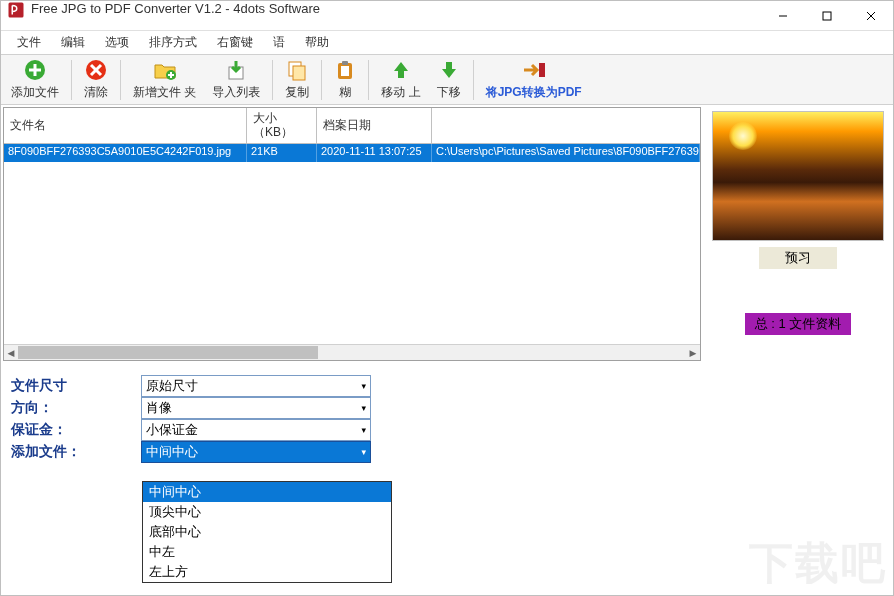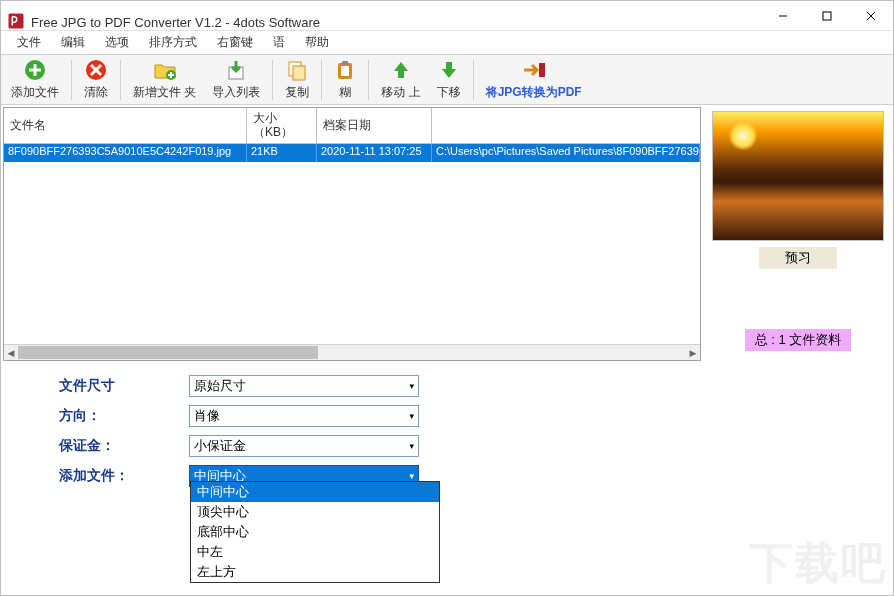--- a/index.html
+++ b/index.html
@@ -1,18 +1,18 @@
 <!DOCTYPE html>
 <html><head>
 <meta charset="utf-8">
 <style>
 * { box-sizing: border-box; margin: 0; padding: 0; font-family: "Microsoft YaHei", Arial, sans-serif; }
 body { width: 894px; height: 596px; background: #fff; overflow: hidden; border: 1px solid #bfbfbf; position: relative; }
 
-.titlebar { height: 30px; background: #fff; display: flex; align-items: flex-end; padding: 0 0 0 6px; border-bottom: 1px solid #e0e0e0; }
+.titlebar { height: 30px; background: #fff; display: flex; align-items: flex-start; padding: 0 0 0 6px; border-bottom: 1px solid #e0e0e0; }
 .titlebar .app-icon { width: 18px; height: 18px; margin-right: 6px; }
 .titlebar .title { font-size: 13px; color: #333; flex: 1; }
 .winbtns { display: flex; height: 100%; }
 .winbtn { width: 44px; height: 100%; display: flex; align-items: center; justify-content: center; cursor: pointer; }
 .winbtn svg { width: 12px; height: 12px; }
 
 .menubar { height: 24px; background: #fff; border-bottom: 1px solid #d0d0d0; display: flex; align-items: center; padding: 0 6px; }
 .menubar .mi { font-size: 12px; color: #333; padding: 2px 10px; cursor: pointer; }
 
 .toolbar { height: 50px; background: #f5f5f5; border-bottom: 1px solid #d0d0d0; display: flex; align-items: center; padding: 0 2px; }
@@ -38,23 +38,23 @@
 .td3 { flex: 1; }
 .hscroll { height: 16px; background: #f0f0f0; border-top: 1px solid #d0d0d0; position: relative; }
 .hscroll .thumb { position: absolute; left: 14px; top: 1px; width: 300px; height: 13px; background: #c0c0c0; }
 .hscroll .arrL, .hscroll .arrR { position: absolute; top: 0; width: 14px; height: 16px; display:flex; align-items:center; justify-content:center; font-size:9px; color:#666; }
 .hscroll .arrL { left:0; } .hscroll .arrR { right:0; }
 
 .previewcol { width: 190px; padding: 6px; display: flex; flex-direction: column; align-items: center; }
 .previmg { width: 172px; height: 130px; border: 1px solid #c0c0c0; background: linear-gradient(to bottom, #ffef60 0%, #ff9a00 15%, #5a2a0a 45%, #3a1a08 55%, #d07020 70%, #3a1a08 100%); position: relative; overflow: hidden; }
 .sun { position: absolute; left: 16px; top: 10px; width: 28px; height: 28px; background: radial-gradient(circle, #fffad0 0%, #ffdf4a 50%, rgba(255,200,0,0) 75%); border-radius: 50%; }
 .previewlbl { font-size: 13px; background: #ece9d8; padding: 2px 26px; margin-top: 6px; }
-.totallbl { font-size: 13px; background: #f0abfc; padding: 2px 10px; margin-top: 60px; }
-
-.formarea { padding: 12px 10px; display: grid; grid-template-columns: 130px 240px; row-gap: 8px; align-items: center; position: relative; margin-left: 48px; }
+.totallbl { font-size: 13px; background: #a21caf; padding: 2px 10px; margin-top: 44px; }
+
+.formarea { padding: 12px 10px; display: grid; grid-template-columns: 130px 240px; align-items: center; position: relative; }
 .formarea .flabel { font-size: 14px; font-weight: bold; color: #1b3c8c; }
 .formarea select, .formarea .combo { width: 230px; height: 22px; font-size: 13px; border: 1px solid #7a9cc6; background: #fff; padding: 8px 4px; }
 .combo { display:flex; align-items:center; justify-content:space-between; cursor:pointer; }
 .combo.open { background: #0a78d6; color:#fff; border-color:#1a4f99; }
 .combo .arrow { font-size: 9px; }
 .dropdown { position: absolute; left: 141px; top: 118px; width: 250px; border: 1px solid #333; background: #fff; z-index: 10; }
 .dropdown .opt { font-size: 13px; padding: 1px 6px; cursor: pointer; }
 .dropdown .opt.sel { background: #0a78d6; color: #fff; }
 
 .watermark { position: absolute; right: 6px; bottom: 2px; font-size: 44px; font-weight: bold; color: rgba(0,0,0,.06); letter-spacing: 2px; pointer-events:none; }

